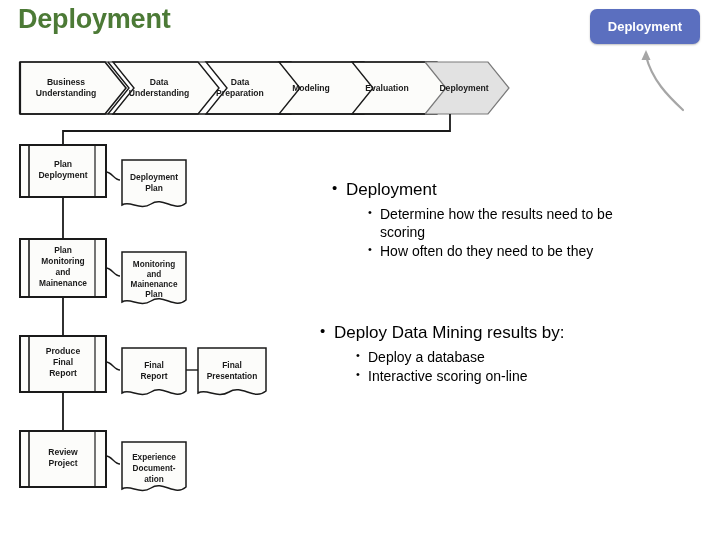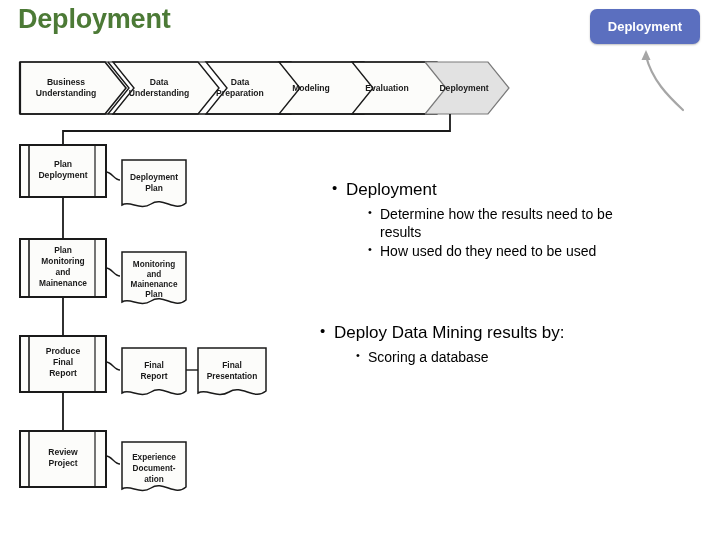--- a/index.html
+++ b/index.html
@@ -199,25 +199,26 @@
       <text x="154" y="471" font-size="8.2" font-weight="bold" text-anchor="middle" fill="#1A1A1A">Document-</text>
       <text x="154" y="482" font-size="8.2" font-weight="bold" text-anchor="middle" fill="#1A1A1A">ation</text>
     </g>
     <path d="M106,456 C112,456 114,464 120,464" fill="none" stroke="#1A1A1A" stroke-width="1.4"></path>
 
   </svg>
 
   <div class="bullets">
     <p class="b1">Deployment</p>
     <div class="sub">
-      <p class="b2"><span>Determine how the results need to be</span><br><span>results</span></p>
-      <p class="b2">How used do they need to be used</p>
+      <p class="b2"><span>Determine how the results need to be</span><br><span>scoring</span></p>
+      <p class="b2">How often do they need to be they</p>
     </div>
   </div>
 
   <div class="bullets2">
     <p class="b1">Deploy Data Mining results by:</p>
     <div class="sub">
-      <p class="b2">Scoring a database</p>
+      <p class="b2">Deploy a database</p>
+      <p class="b2">Interactive scoring on-line</p>
     </div>
   </div>
 
 </div>
 
 </body></html>

